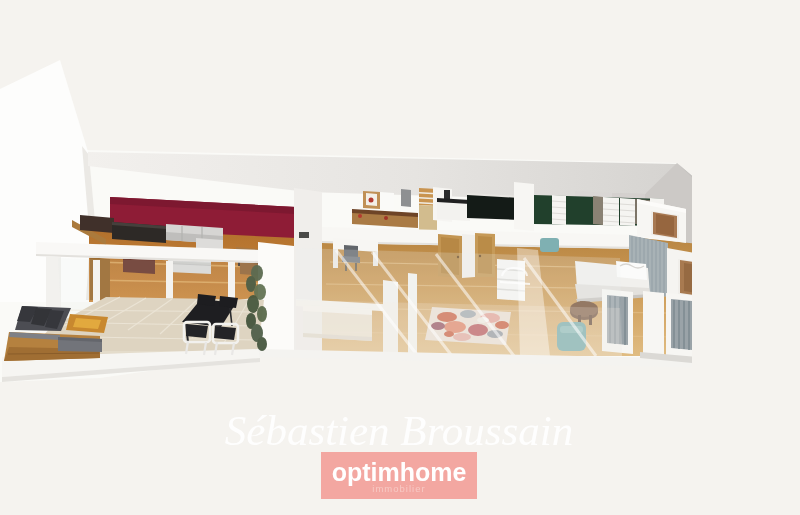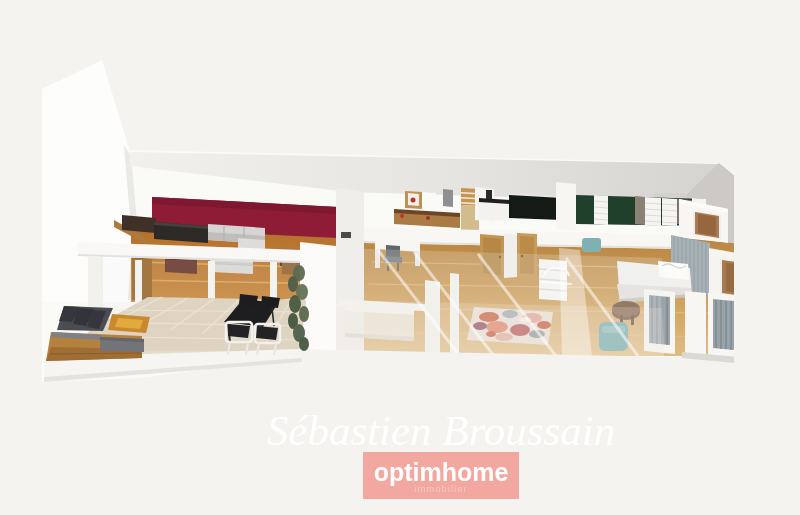--- a/index.html
+++ b/index.html
@@ -1,17 +1,17 @@
 <!DOCTYPE html>
 <html><head>
 <meta charset="utf-8">
 <style>
   html,body{margin:0;padding:0;background:#f5f3ef;}
   #stage{position:relative;width:692px;height:515px;overflow:hidden;background:#c2410c;
-         font-family:"Liberation Sans", sans-serif;margin-left:42px;}
+         font-family:"Liberation Sans", sans-serif;}
   svg{display:block;}
 </style>
 </head>
 <body>
 <div id="stage">
 <svg width="800" height="515" viewBox="0 0 800 515">
 <defs>
   <linearGradient id="bandG" x1="0" y1="0" x2="1" y2="0">
     <stop offset="0" stop-color="#f2f0ed"></stop>
     <stop offset="0.55" stop-color="#e6e4e1"></stop>

